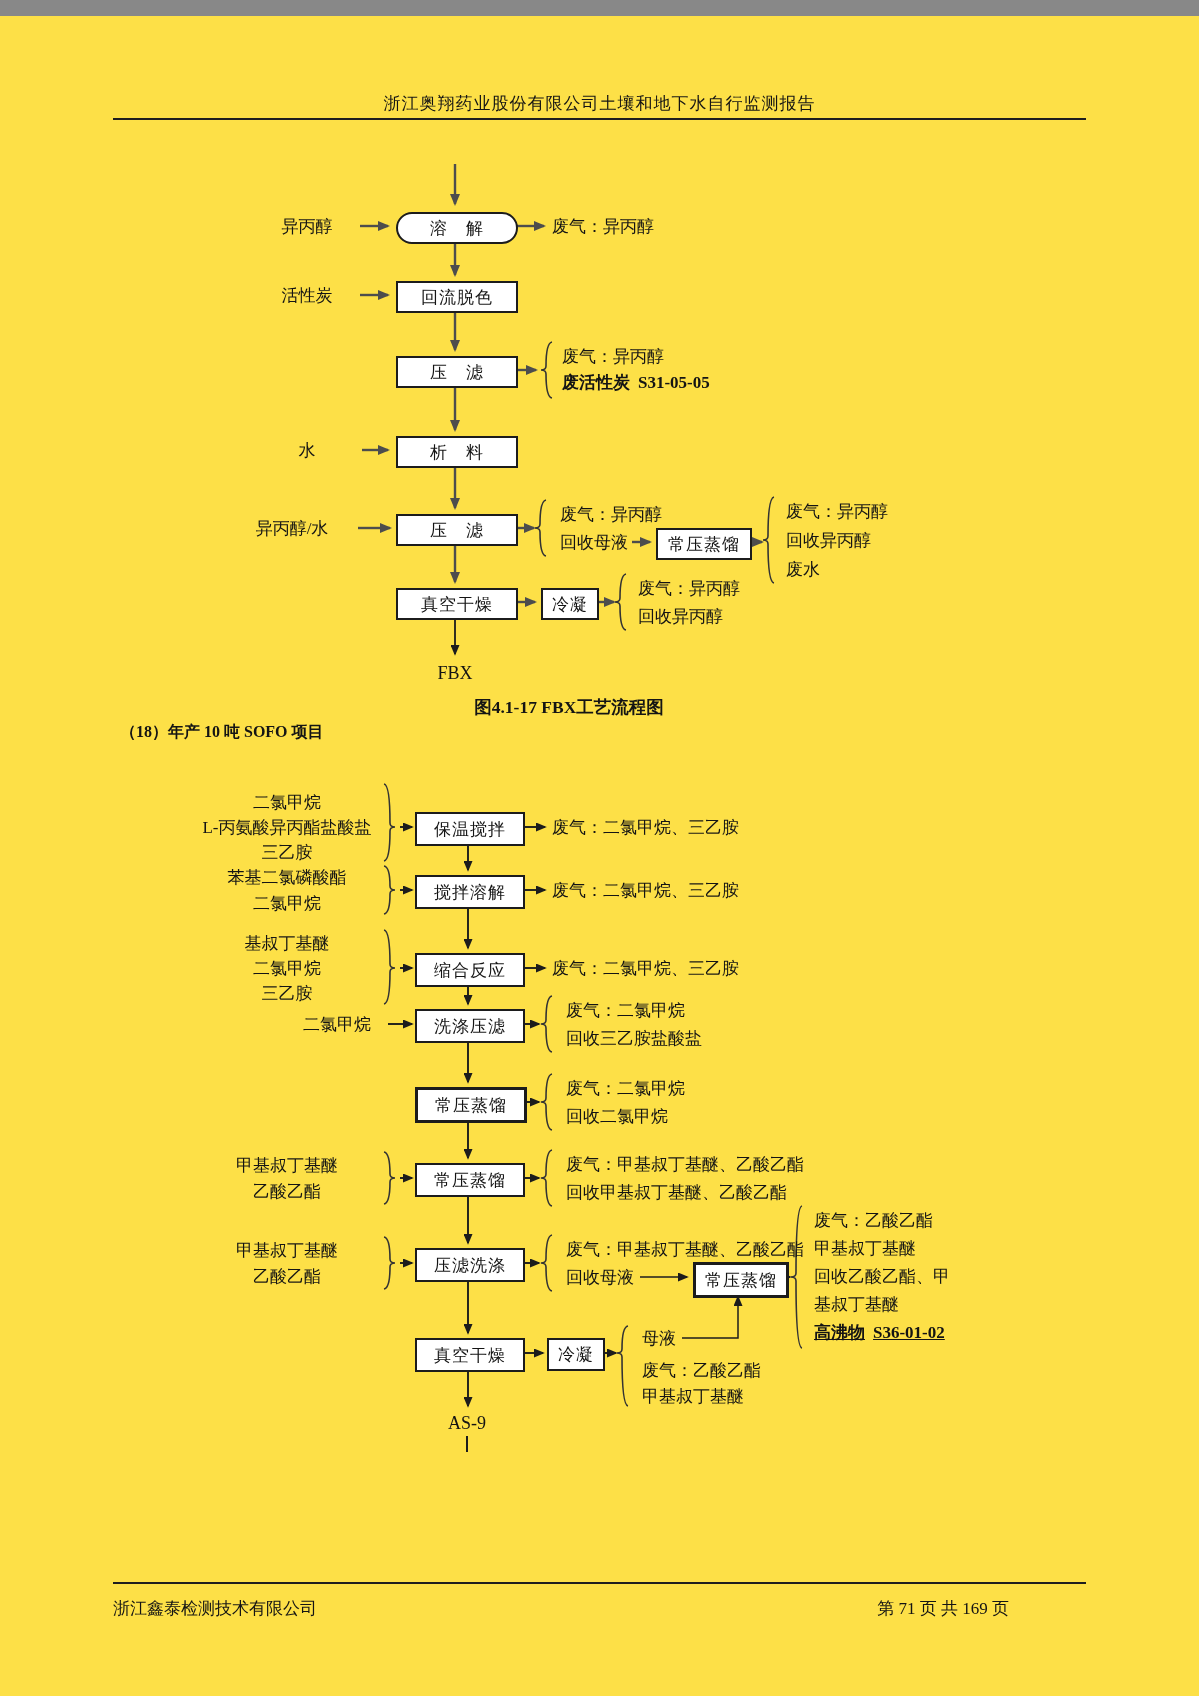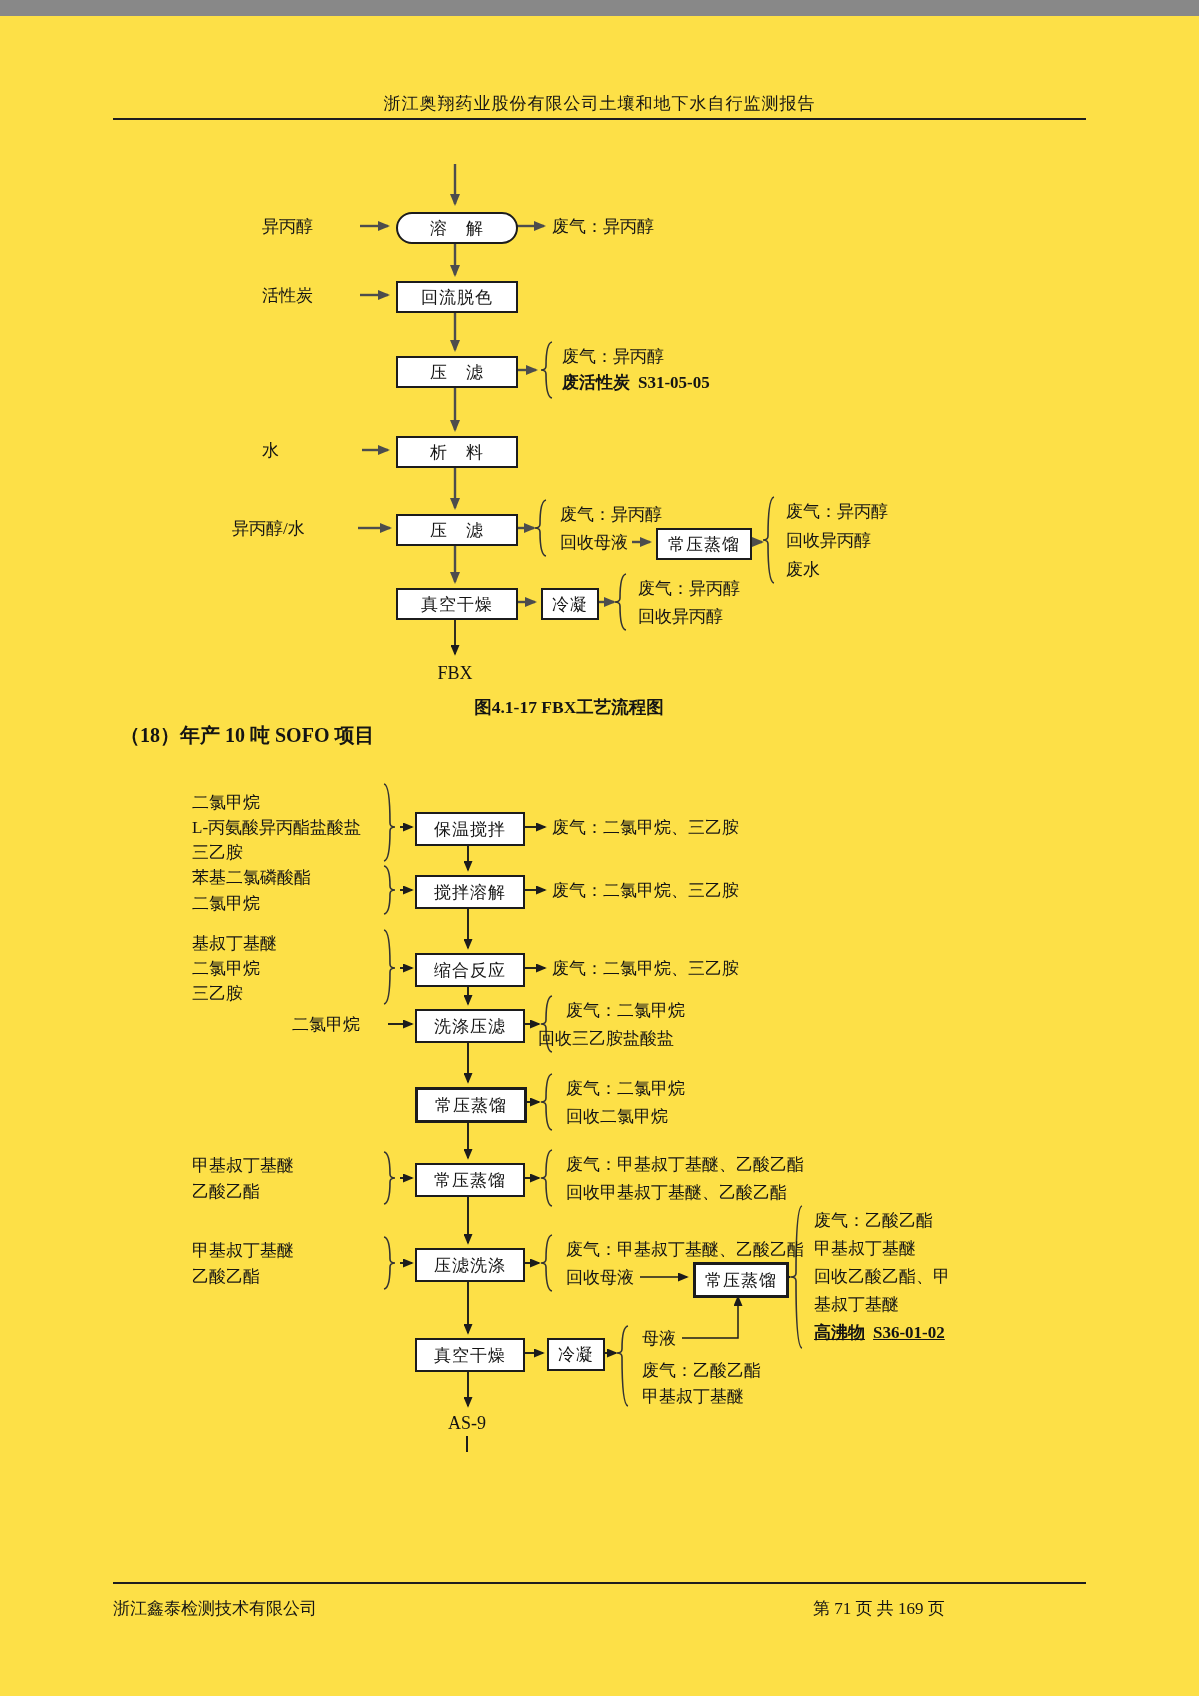--- a/index.html
+++ b/index.html
@@ -3,27 +3,27 @@
 <meta charset="utf-8">
 <style>
   html,body{margin:0;padding:0;background:#888;}
   .page{position:relative;width:1199px;height:1696px;background:#fde047;overflow:hidden;
         font-family:"Liberation Serif","DejaVu Serif",serif;color:#141414;margin:16px auto;}
   .layer{position:absolute;left:0;top:0;width:1199px;height:1696px;}
   .pbox{position:absolute;display:flex;align-items:center;justify-content:center;
         border:2px solid #1c1c1c;background:#fff;font-size:17px;letter-spacing:1px;}
   .pbox.bold{border-width:3px;}
   .lbl{position:absolute;font-size:17px;line-height:19px;white-space:nowrap;}
-  .ra{text-align:left;}
+  .ra{text-align:center;}
   .b{font-weight:bold;}
   .code{font-weight:bold;margin-left:8px;font-family:"Liberation Serif",serif;}
   .hdr{position:absolute;left:0;top:76px;width:100%;text-align:center;font-size:17px;letter-spacing:1px;}
   .rule{position:absolute;height:2px;background:#1e1e1e;}
   .caption{position:absolute;font-weight:bold;font-size:17.5px;text-align:center;}
-  .heading{position:absolute;font-weight:bold;font-size:20px;}
+  .heading{position:absolute;font-weight:bold;font-size:16px;}
   .product{position:absolute;font-size:18px;text-align:center;}
   .ftr{position:absolute;font-size:17px;}
 </style>
 </head>
 <body>
 
 <div class="page">
 
   <svg class="layer" viewBox="0 0 1199 1696" xmlns="http://www.w3.org/2000/svg">
     <defs>
@@ -175,21 +175,21 @@
   <div class="lbl ra" style="left:192px;top:1166px;width:190px;">乙酸乙酯</div>
 
   <div class="lbl ra" style="left:192px;top:1225px;width:190px;">甲基叔丁基醚</div>
   <div class="lbl ra" style="left:192px;top:1251px;width:190px;">乙酸乙酯</div>
 
   <div class="lbl" style="left:552px;top:802px;">废气：二氯甲烷、三乙胺</div>
   <div class="lbl" style="left:552px;top:865px;">废气：二氯甲烷、三乙胺</div>
   <div class="lbl" style="left:552px;top:943px;">废气：二氯甲烷、三乙胺</div>
 
   <div class="lbl" style="left:566px;top:985px;">废气：二氯甲烷</div>
-  <div class="lbl" style="left:538px;top:1013px;">回收三乙胺盐酸盐</div>
+  <div class="lbl" style="left:566px;top:1013px;">回收三乙胺盐酸盐</div>
 
   <div class="lbl" style="left:566px;top:1063px;">废气：二氯甲烷</div>
   <div class="lbl" style="left:566px;top:1091px;">回收二氯甲烷</div>
 
   <div class="lbl" style="left:566px;top:1139px;">废气：甲基叔丁基醚、乙酸乙酯</div>
   <div class="lbl" style="left:566px;top:1167px;">回收甲基叔丁基醚、乙酸乙酯</div>
 
   <div class="lbl" style="left:566px;top:1224px;">废气：甲基叔丁基醚、乙酸乙酯</div>
   <div class="lbl" style="left:566px;top:1252px;">回收母液</div>
 

